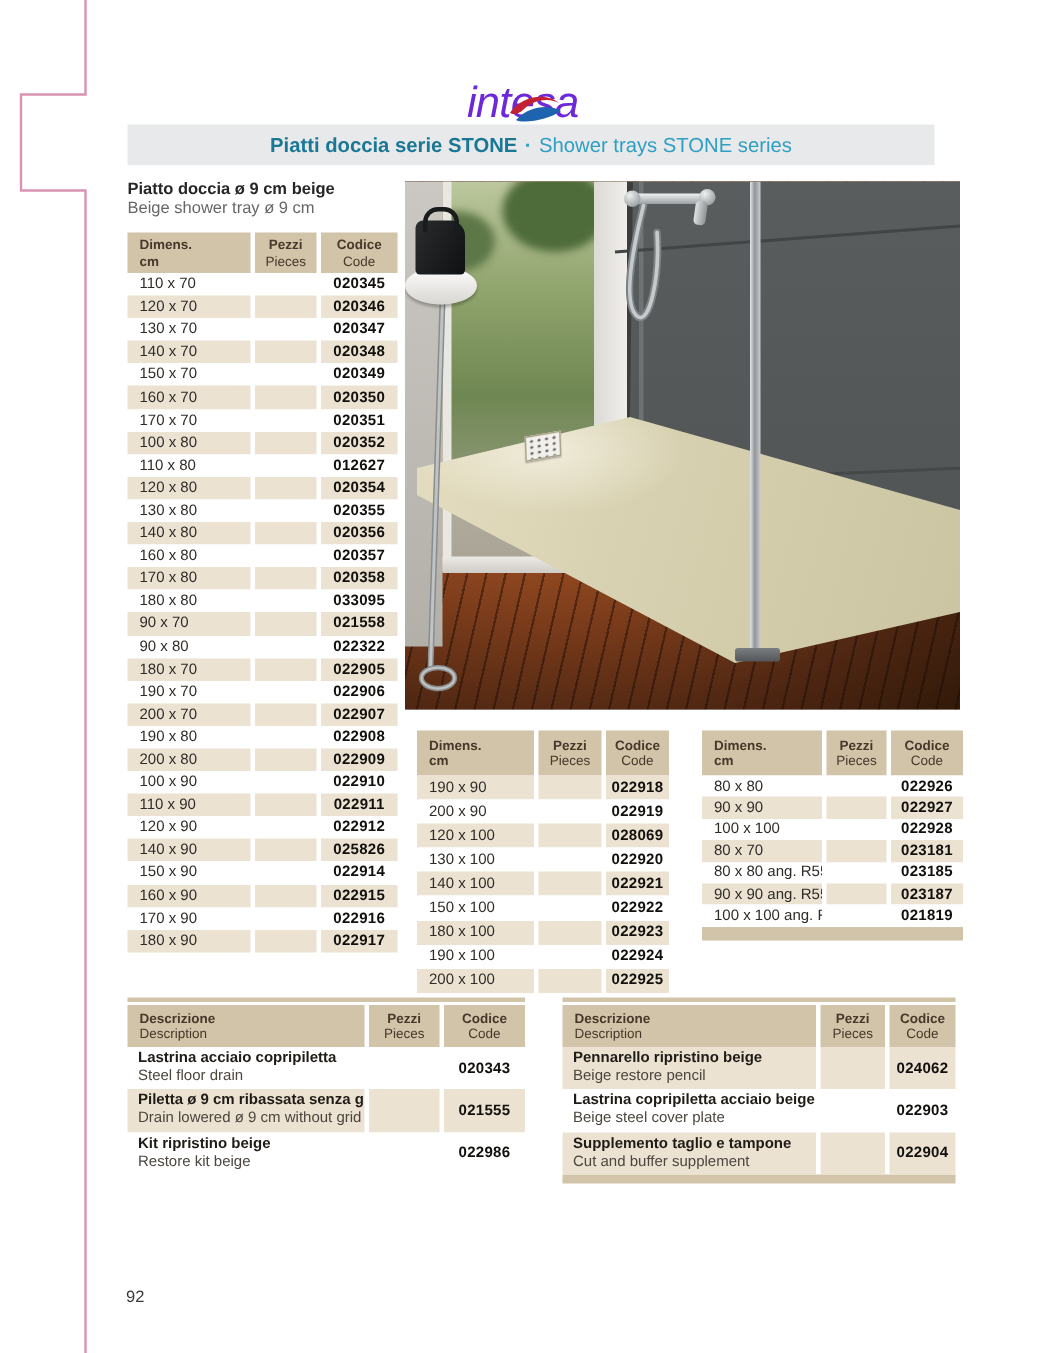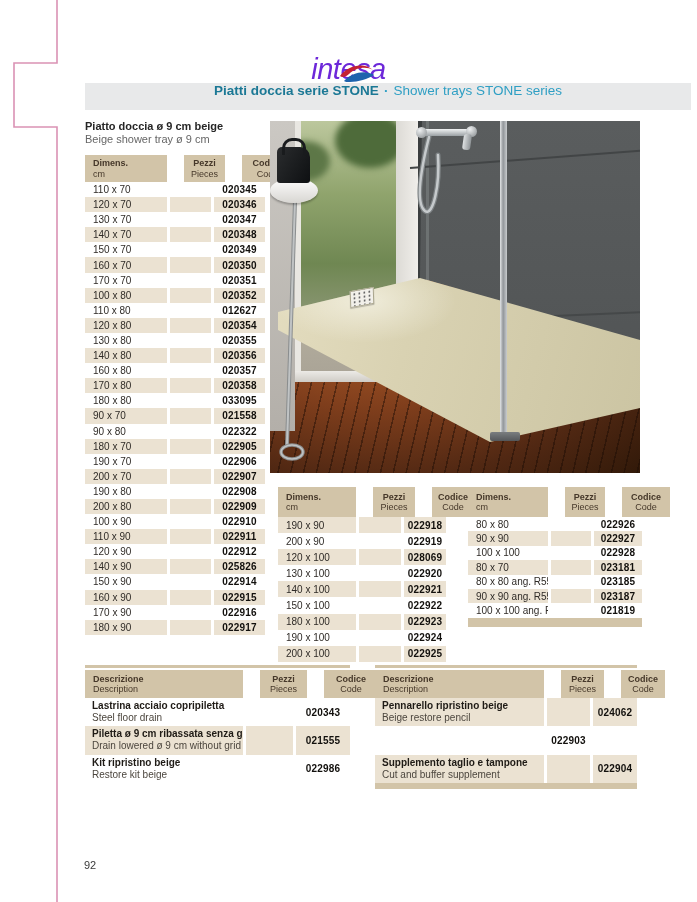--- a/index.html
+++ b/index.html
@@ -7,39 +7,39 @@
        font-family:"Liberation Sans",sans-serif;-webkit-font-smoothing:antialiased}
 
   
   #cropmark{position:absolute;left:0;top:0;pointer-events:none}
 
   
   .logo-wrap{position:absolute;top:53px;left:0;width:697px;text-align:center}
   .logo-text{position:relative;display:inline-block;font-size:29px;font-weight:normal;font-style:italic;
              color:#6d28d9;letter-spacing:-.5px}
   .logo-text svg{position:absolute;top:-16px;right:0}
-  .banner{position:absolute;left:85px;top:83px;width:606px;height:27px;background:#e8e9ea;
-          display:flex;justify-content:center;font-size:13.5px}
+  .banner{position:absolute;left:85px;top:83px;width:538px;height:27px;background:#e8e9ea;
+          display:flex;align-items:center;justify-content:center;font-size:13.5px}
   .banner .b1{font-weight:bold;color:#1b7895}
   .banner .sep{color:#2f9fc4;padding:0 5px;font-weight:bold}
   .banner .b2{color:#2f9fc4}
 
   .prod-head{position:absolute;left:85px;top:120px;line-height:13px;font-size:11px}
   .prod-head .p1{font-weight:bold;color:#262626}
   .prod-head .p2{color:#666}
 
   
   .ptable{position:absolute}
-  .thead{display:grid;column-gap:17px}
+  .thead{display:grid;column-gap:3px}
   .tbody .trow{display:grid;column-gap:3px}
   .hcell{background:#d2c4a8;display:flex;flex-direction:column;justify-content:center;
          color:#46382a;font-size:9px;line-height:10.5px}
   .hcell .h1{font-weight:bold}
   .hcell.c-dim,.hcell.c-desc{padding-left:8px}
-  .hcell.c-dim .h2{font-weight:normal}
+  .hcell.c-dim .h2{font-weight:bold}
   .hcell.c-pezzi,.hcell.c-code{align-items:center;text-align:center}
   .tcell{display:flex;align-items:center;font-size:10px;color:#2f2b27;overflow:hidden;white-space:nowrap}
   .c-dim.tcell{padding-left:8px}
   .c-pezzi.tcell{justify-content:center}
   .c-code.tcell{justify-content:center;font-weight:bold;color:#12100d;letter-spacing:.2px}
   .c-desc.tcell{flex-direction:column;align-items:flex-start;justify-content:center;padding-left:7px;line-height:12px}
   .c-desc .d1{font-weight:bold;color:#1f1b16}
   .c-desc .d2{color:#4c463e}
   .tbody .trow:nth-child(odd) .tcell{background:#fff}
   .tbody .trow:nth-child(even) .tcell{background:#ebe2d2}
@@ -520,20 +520,24 @@
   <div class="tbody flip">
       <div class="trow">
         <div class="tcell c-desc">
           <span class="d1">Pennarello ripristino beige</span>
           <span class="d2">Beige restore pencil</span>
         </div>
         <div class="tcell c-pezzi"></div>
         <div class="tcell c-code">024062</div>
       </div>
       <div class="trow">
+        <div class="tcell c-desc">
+          <span class="d1">Lastrina copripiletta acciaio beige</span>
+          <span class="d2">Beige steel cover plate</span>
+        </div>
         <div class="tcell c-pezzi"></div>
         <div class="tcell c-code">022903</div>
       </div>
       <div class="trow">
         <div class="tcell c-desc">
           <span class="d1">Supplemento taglio e tampone</span>
           <span class="d2">Cut and buffer supplement</span>
         </div>
         <div class="tcell c-pezzi"></div>
         <div class="tcell c-code">022904</div>

